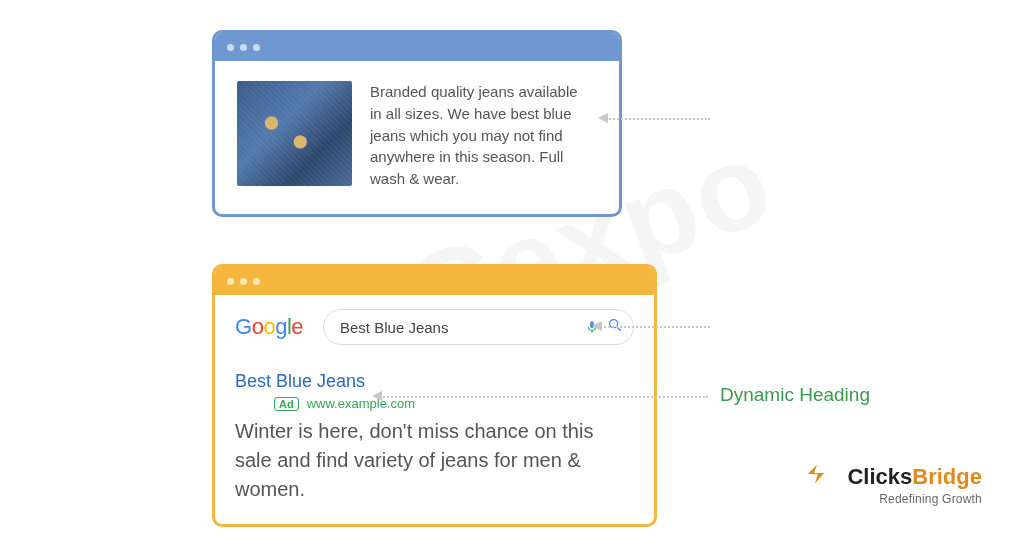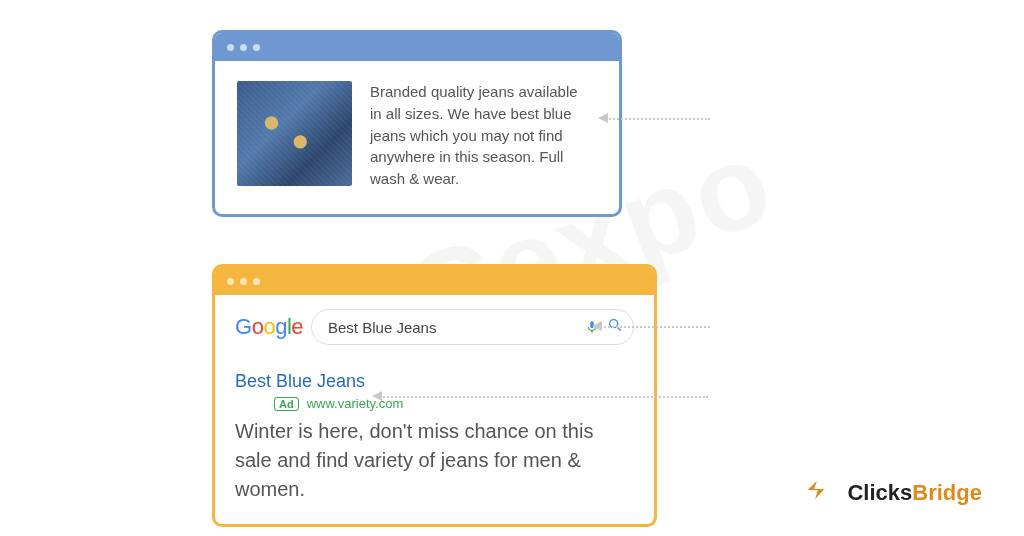--- a/index.html
+++ b/index.html
@@ -58,21 +58,21 @@
   .jeans-img::before{
     content:"";
     position:absolute; inset:0;
     background:
       repeating-linear-gradient(45deg, rgba(255,255,255,.04) 0 2px, transparent 2px 4px);
   }
   .bw-text { font-size: 15px; line-height: 1.45; color: #555; max-width: 215px; }
 
   
   .ow-body { padding: 14px 20px 20px 20px; }
-  .search-row { display: flex; align-items: center; gap: 8px; }
+  .search-row { display: flex; align-items: center; gap: 20px; }
   .google-logo { font-size: 22px; font-weight: 500; letter-spacing: -0.5px; }
   .g1{color:#4285F4}.g2{color:#EA4335}.g3{color:#FBBC05}.g4{color:#4285F4}.g5{color:#34A853}.g6{color:#EA4335}
   .search-box {
     flex: 1; display: flex; align-items: center;
     border: 1px solid #ddd; border-radius: 20px; height: 36px; padding: 0 10px 0 16px;
   }
   .search-input {
     border: none; outline: none; flex: 1; font-size: 15px; color: #444; background: transparent;
   }
   .search-icons { display: flex; gap: 8px; align-items: center; }
@@ -162,43 +162,45 @@
                 </svg>
             </span>
           </div>
         </div>
       </div>
 
       <div class="ad-block">
         <div class="ad-title">Best Blue Jeans</div>
         <div class="ad-meta">
           <span class="ad-badge">Ad</span>
-          <span class="ad-url">www.variety.com</span>
+          <span class="ad-url">www.example.com</span>
         </div>
         <div class="ad-desc">Winter is here, don't miss chance on this sale and find variety of jeans for men &amp; women.</div>
       </div>
     </div>
   </div>
 
   <div class="connector" style="left:606px; top:118px; width:104px;"></div>
   <div class="arrowhead" style="left:598px; top:113px;"></div>
 
   <div class="connector" style="left:600px; top:326px; width:110px;"></div>
   <div class="arrowhead" style="left:592px; top:321px;"></div>
 
   <div class="connector" style="left:380px; top:396px; width:328px;"></div>
   <div class="arrowhead" style="left:372px; top:391px;"></div>
 
+  <div class="label green" style="left:720px; top:384px;">Dynamic Heading</div>
 
   <div class="brand">
     <div class="brand-row">
       <span class="brand-mark">
         <svg width="22" height="22" viewBox="0 0 24 24">
             <path d="M3 12 L13 2 L10 11 L21 11 L11 22 L14 12 Z" fill="#e08a1e"></path>
           </svg>
       </span>
       <span class="brand-name">
         <span>Clicks</span><span class="accent">Bridge</span>
       </span>
     </div>
+    <div class="brand-tag">Redefining Growth</div>
   </div>
 
 </div>
 
 </body></html>

